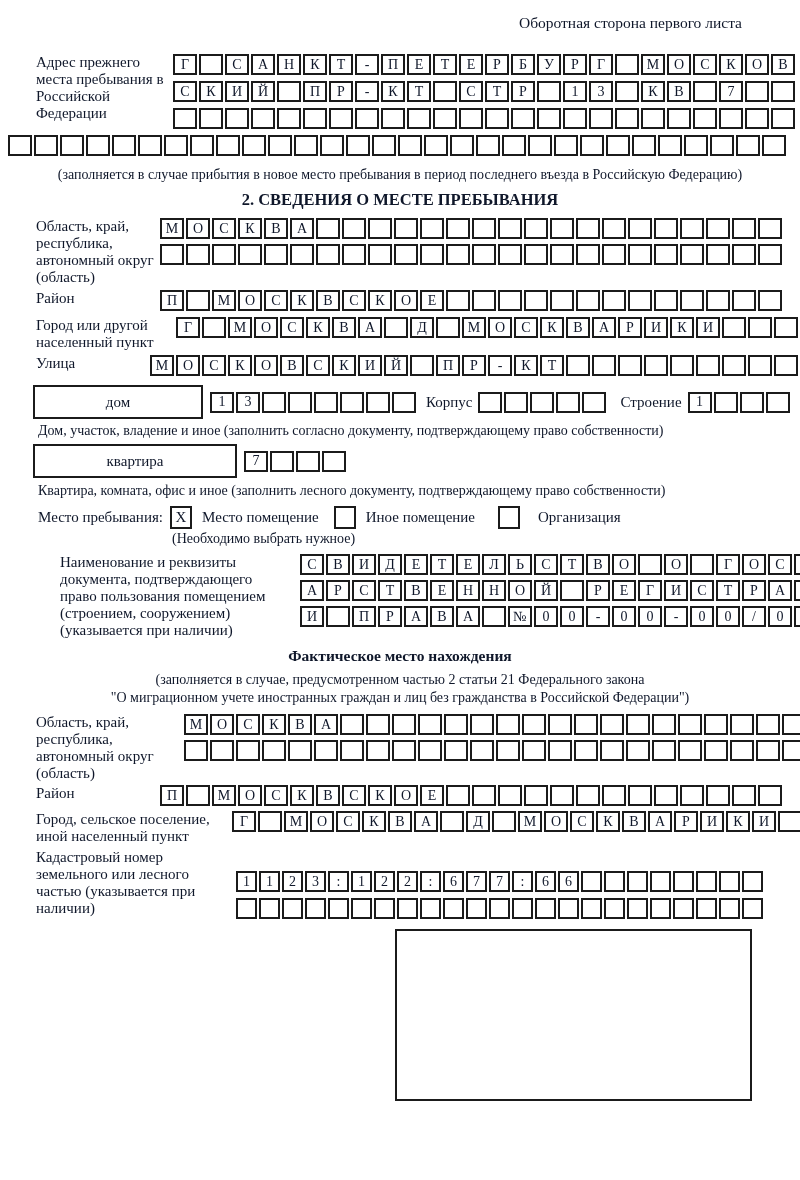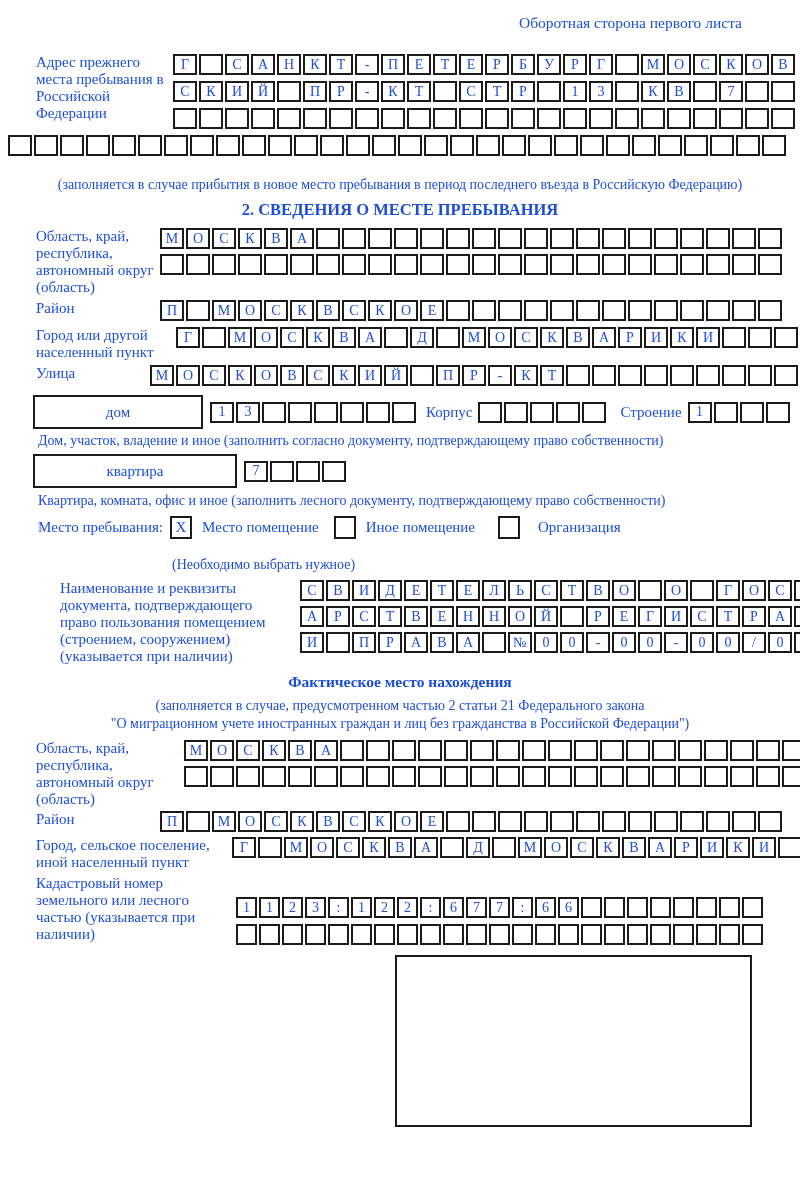--- a/index.html
+++ b/index.html
@@ -1,18 +1,18 @@
 <!DOCTYPE html>
 <html><head>
 <meta charset="utf-8">
 <style>
   * { margin:0; padding:0; box-sizing:border-box; }
   html,body { background:#fff; }
   .page {
-    position:relative; width:800px; height:1180px; background:#ffffff; color:#1d4ed8;
+    position:relative; width:800px; height:1180px; background:#ffffff; color:#0f172a;
     font-family:"Liberation Serif","DejaVu Serif",serif; overflow:hidden;
   }
   .header-note { margin-top:14px; padding-right:58px; text-align:right; font-size:15.5px; }
 
   .row { display:flex; align-items:flex-start; }
   .lbl { font-size:15px; line-height:17px; flex:0 0 auto; }
   .stack { display:flex; flex-direction:column; gap:6px; }
 
   .cellrow { display:flex; gap:2px; flex-wrap:nowrap; }
   .cell {
@@ -34,21 +34,21 @@
   .checkbox {
     width:22px; height:23px; border:2px solid #1b1b1b; flex:0 0 auto;
     display:flex; align-items:center; justify-content:center; font-size:15px;
   }
   .opt { font-size:15px; line-height:23px; }
 
   
   .prev-block { margin-left:36px; margin-top:22px; }
   .prev-block .lbl { width:137px; }
   .fullrow { margin-left:8px; margin-top:6px; }
-  .caption-prev { margin-top:20px; }
+  .caption-prev { margin-top:10px; }
 
   .reg-block   { margin-left:36px; margin-top:8px; }
   .reg-block .lbl { width:124px; }
   .reg-block .stack { gap:5px; }
   .district-row{ margin-left:36px; margin-top:4px; }
   .district-row .lbl { width:124px; }
   .city-row    { margin-left:36px; margin-top:6px; }
   .city-row .lbl { width:140px; }
   .street-row  { margin-left:36px; margin-top:4px; }
   .street-row .lbl { width:114px; }
@@ -66,21 +66,21 @@
   .caption-apt { margin-left:38px; margin-top:4px; }
 
   .mesto-row { margin-left:38px; margin-top:7px; align-items:center; }
   .mesto-row .lbl { line-height:23px; }
   .cb1 { margin-left:7px; }
   .o1 { margin-left:10px; }
   .cb2 { margin-left:15px; }
   .o2 { margin-left:10px; }
   .cb3 { margin-left:23px; }
   .o3 { margin-left:18px; }
-  .caption-mesto { margin-left:172px; margin-top:17px; }
+  .caption-mesto { margin-left:172px; margin-top:1px; }
 
   .doc-block { margin-left:60px; margin-top:7px;gap:24px; }
   .doc-block .lbl { width:216px; }
   .doc-block .stack { gap:5px; }
 
   .caption-fact { margin-top:6px; }
   .caption-fact2 { margin-top:1px; }
 
   .reg2-block { margin-left:36px; margin-top:8px; }
   .reg2-block .lbl { width:148px; }

